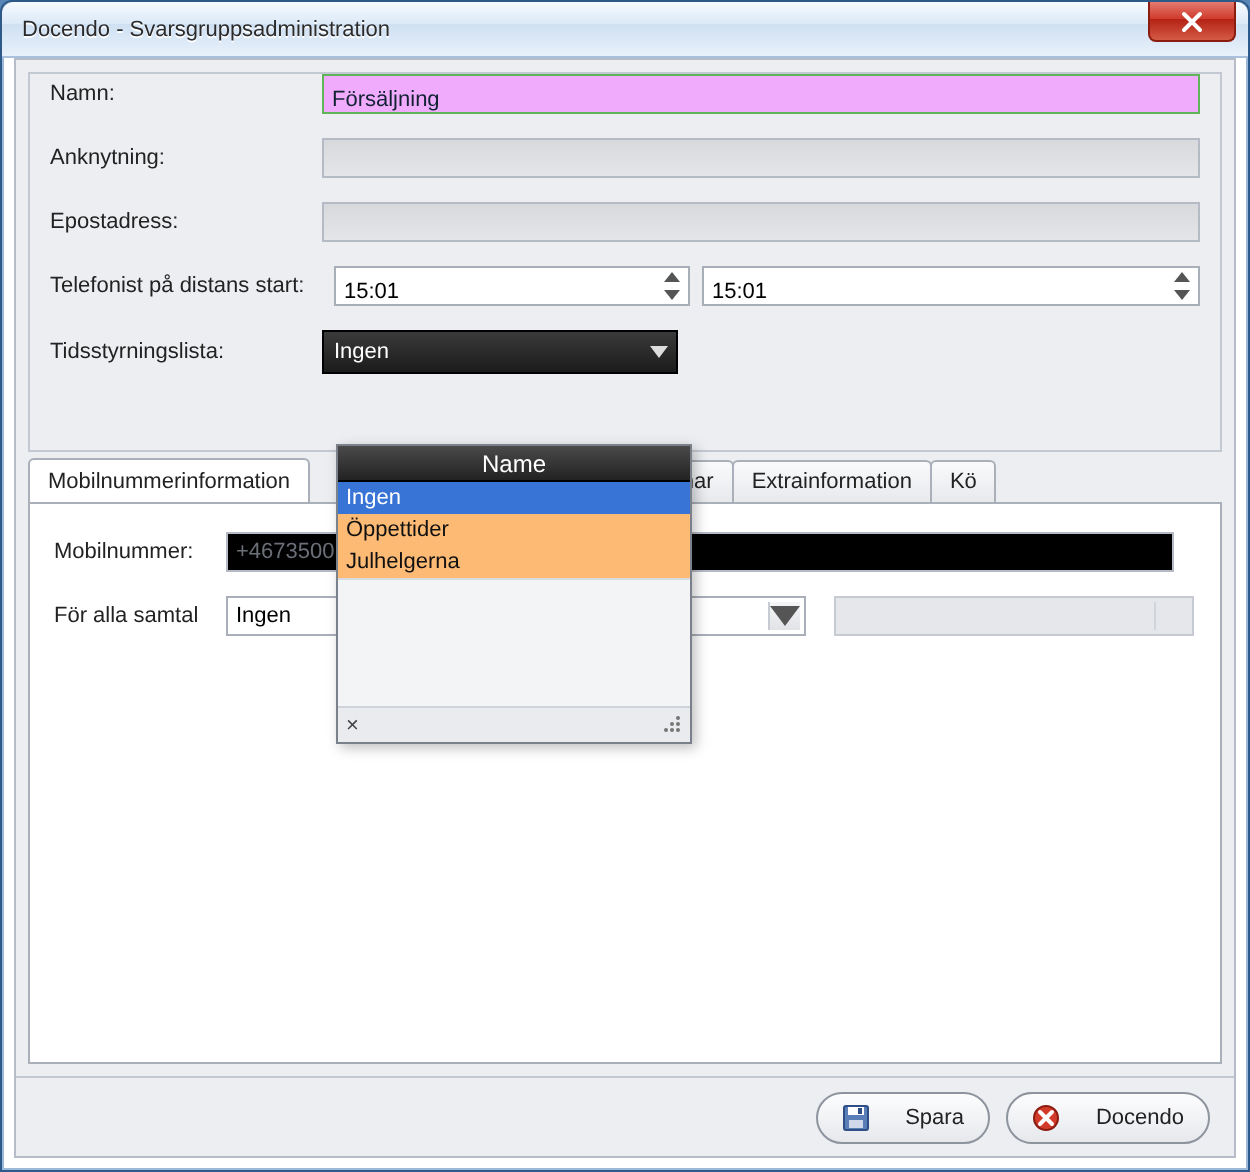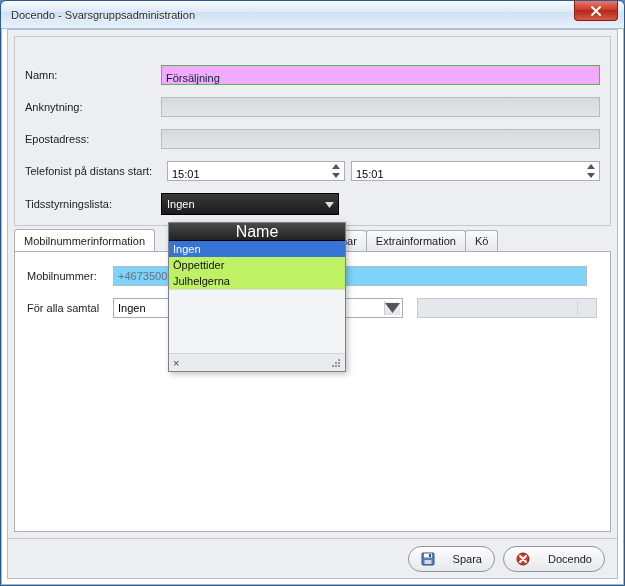--- a/index.html
+++ b/index.html
@@ -3,21 +3,21 @@
 <meta charset="utf-8">
 <style>
   * { box-sizing: border-box; margin: 0; padding: 0; font-family: "Segoe UI", Tahoma, sans-serif; font-size: 11px; }
   body { background: #5a86b5; width: 625px; height: 586px; overflow: hidden; }
   .window { position: relative; width: 625px; height: 586px; background: #fff; border: 1px solid #2e5a8a; border-radius: 6px 6px 0 0; box-shadow: 0 0 0 1px #9cb9da inset; }
   .titlebar { height: 28px; background: linear-gradient(#f7fbff,#dce9f7 40%,#cfe0f2 41%,#e8f1fb); border-bottom: 1px solid #a9c1dd; border-radius: 6px 6px 0 0; display: flex; align-items: center; padding-left: 10px; position: relative; }
   .titlebar .title { color: #2b2b2b; text-shadow: 0 1px 0 #fff; }
   .close-btn { position: absolute; top: 0px; right: 6px; width: 44px; height: 20px; background: linear-gradient(#e47a70,#cf3a2a 45%,#b52314 46%,#d45a46); border: 1px solid #8a1c10; border-top: none; border-radius: 0 0 4px 4px; display: flex; align-items: center; justify-content: center; }
   .close-btn svg { width: 12px; height: 12px; }
   .client { position: absolute; top: 28px; left: 6px; right: 6px; bottom: 6px; background: #eceef1; border: 1px solid #b6bdc8; }
-  .form-area { position: absolute; left: 6px; right: 6px; top: 6px; border: 1px solid #c3c9d3; background: #eceef1; padding: 28px 10px 10px 10px; }
+  .form-area { position: absolute; left: 6px; right: 6px; top: 6px; border: 1px solid #c3c9d3; background: #eceef1; padding: 0 10px 10px 10px; }
   .row { display: flex; align-items: center; margin-bottom: 12px; }
   .row .lbl { width: 136px; color: #222; }
   .field { flex: 1; height: 20px; background: linear-gradient(#d7d9dd,#e3e5e9); border: 1px solid #b5bbc5; }
   .field.green { background: #f0abfc; border: 1px solid #5fb45a; padding-left: 4px; display: flex; align-items: flex-end; color: #123; }
   .time-row { display: flex; align-items: center; margin-bottom: 12px; gap: 6px; }
   .time-row .lbl { width: 136px; color: #222; }
   .spin { width: 178px; height: 20px; background: #fff; border: 1px solid #a9afb9; display: flex; align-items: flex-end; position: relative; padding-left: 4px; }
   .spin .spinbtns { position: absolute; right: 0; top: 0; bottom: 0; width: 16px; display: flex; flex-direction: column; }
   .spin .sb { flex: 1; display: flex; align-items: center; justify-content: center; }
   .spin .sb svg { width: 8px; height: 5px; }
@@ -29,29 +29,29 @@
   .combo.focus .caret svg path { fill: #ddd; }
 
   .tabs-wrap { position: absolute; left: 6px; right: 6px; top: 200px; bottom: 46px; }
   .tabstrip { height: 21px; display: flex; align-items: flex-end; gap: 0; }
   .tab { height: 21px; padding: 0 9px; border: 1px solid #aab0ba; border-bottom: none; background: linear-gradient(#f9fafb,#e7e9ed); border-radius: 3px 3px 0 0; display: flex; align-items: center; margin-right: -1px; color: #222; }
   .tab.active { background: #fff; height: 22px; position: relative; z-index: 2; }
   .tab.hidden-under { color: #222; }
   .tabpanel { position: absolute; top: 21px; left: 0; right: 0; bottom: 0; background: #fff; border: 1px solid #aab0ba; padding: 14px 12px; }
   .prow { display: flex; align-items: center; margin-bottom: 12px; gap: 4px; }
   .prow .plbl { width: 82px; color: #222; }
-  .tinput { width: 474px; height: 20px; background: #7dd3fc; border: 1px solid #b5bbc5; display: flex; align-items: center; padding-left: 4px; color: #6a6f78; }
+  .tinput { width: 474px; height: 20px; background: #000000; border: 1px solid #b5bbc5; display: flex; align-items: center; padding-left: 4px; color: #6a6f78; }
   .small-combo { width: 290px; height: 20px; background: #fff; border: 1px solid #a9afb9; display: flex; align-items: center; padding-left: 4px; position: relative; }
   .small-combo .caret { position: absolute; right: 2px; top: 2px; bottom: 2px; width: 16px; background: linear-gradient(#f4f5f7,#e1e3e7); border-left: 1px solid #c5cad3; display: flex; align-items: center; justify-content: center; }
   .disabled-combo { width: 180px; height: 20px; background: #e5e7eb; border: 1px solid #c5cad3; position: relative; }
   .disabled-combo::after { content: ""; position: absolute; right: 2px; top: 2px; bottom: 2px; width: 16px; background: #e5e7eb; border-left: 1px solid #d0d4db; }
 
   .dropdown-popup { position: absolute; left: 154px; top: 0px; width: 178px; height: 150px; background: #f3f4f6; border: 1px solid #7b818b; box-shadow: 2px 2px 6px rgba(0,0,0,.25); z-index: 50; }
-  .dd-header { height: 18px; background: linear-gradient(#4a4a4a,#222); color: #fff; display: flex; align-items: center; justify-content: center; border-bottom: 1px solid #000; font-size: 16px; }
-  .dd-item { height: 16px; padding: 0 4px; display: flex; align-items: center; color: #111; background: #bef264; }
+  .dd-header { height: 18px; background: linear-gradient(#4a4a4a,#222); color: #fff; display: flex; align-items: center; justify-content: center; border-bottom: 1px solid #000; font-size: 12px; }
+  .dd-item { height: 16px; padding: 0 4px; display: flex; align-items: center; color: #111; background: #fdba74; }
   .dd-item.sel { background: #3874d6; color: #fff; }
   .dd-list { background: #fff; border-bottom: 1px solid #d8dbe0; }
   .dd-footer { position: absolute; bottom: 0; left: 0; right: 0; height: 18px; display: flex; align-items: center; justify-content: space-between; padding: 0 4px; background: #e9ebef; border-top: 1px solid #cfd3da; }
   .dd-footer .x { color: #444; }
   .grip svg { width: 12px; height: 12px; }
 
   .footer { position: absolute; left: 0; right: 0; bottom: 0; height: 40px; border-top: 1px solid #c3c9d3; display: flex; align-items: center; justify-content: flex-end; gap: 8px; padding-right: 12px; background: #eceef1; }
   .btn { height: 26px; min-width: 74px; padding: 0 12px; border: 1px solid #8e949e; border-radius: 14px; background: linear-gradient(#fdfdfe,#e6e8ec); display: flex; align-items: center; gap: 18px; color: #222; }
   .btn svg { width: 14px; height: 14px; }
 

